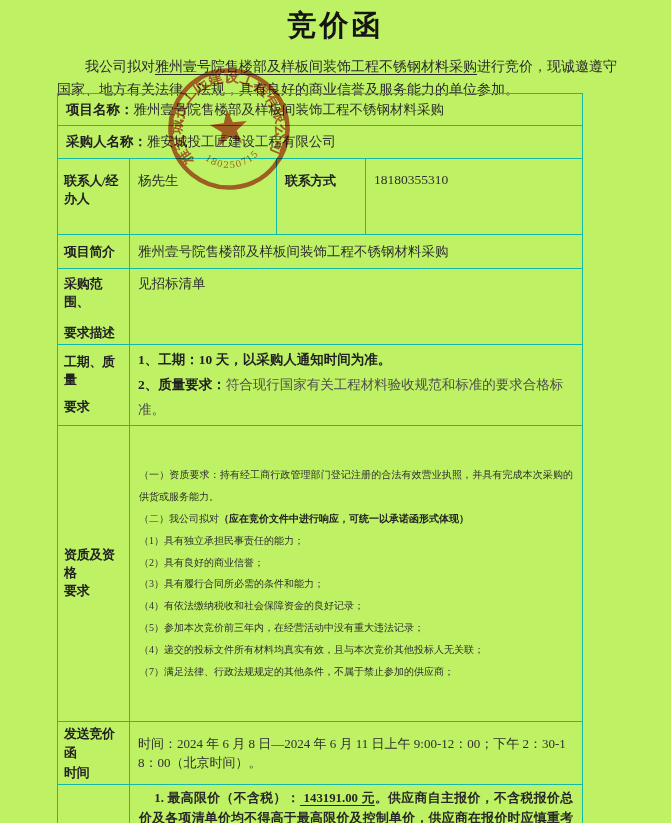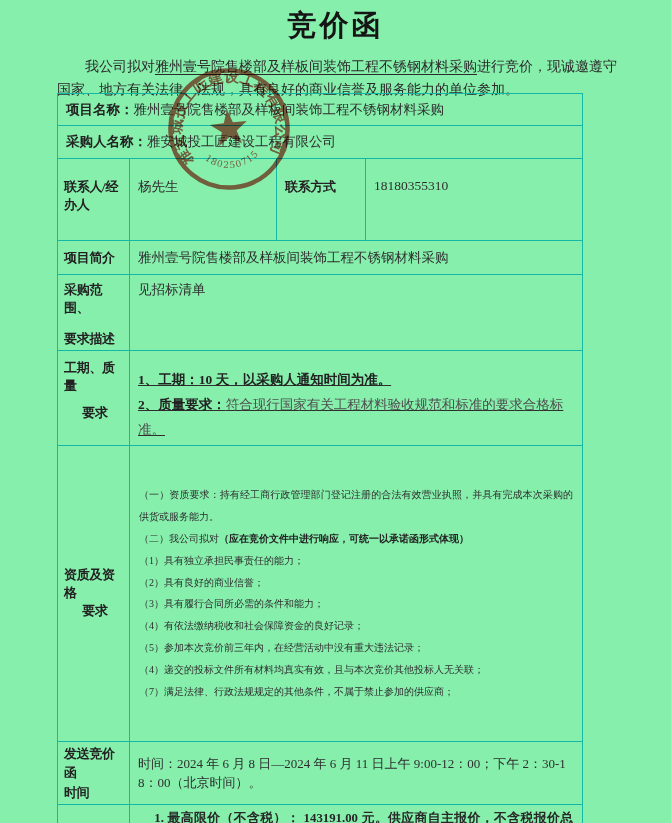--- a/index.html
+++ b/index.html
@@ -1,19 +1,19 @@
 <!DOCTYPE html>
 <html><head>
 <meta charset="utf-8">
 <style>
   html,body { margin:0; padding:0; }
   body { width:671px; height:823px; background:#fdfdfc; }
   .page {
     position:relative; width:671px; height:823px; overflow:hidden;
-    background:#86efac; color:#2e2e2e;
+    background:#bef264; color:#2e2e2e;
     font-family:"Liberation Serif","DejaVu Serif",serif;
   }
   .title {
     margin:0; padding-top:6px; text-align:center;
     font-size:29px; font-weight:700; letter-spacing:3px; color:#151515;
   }
   .intro {
     margin:9px 54px 0 57px; font-size:14px; line-height:1.66;
     text-align:justify; text-indent:2em; color:#2b2b2b;
   }
@@ -25,27 +25,27 @@
   .doc td, .doc th {
     border:1px solid #14b8a6; padding:2px 8px;
     font-size:13.5px; vertical-align:middle;
     word-break:break-all; overflow:hidden;
   }
   .doc th {
     text-align:left; font-weight:700; padding:2px 3px 2px 6px;
     font-size:13px; letter-spacing:-0.3px; color:#222;
   }
   .lbl-line { display:block; }
-  .lbl-center { display:block; text-align:center; }
+  .lbl-center { display:block; }
   tr.r1 td { height:27px; }
   tr.r2 td { height:28px; }
-  tr.r3 td, tr.r3 th { height:60px; vertical-align:top; padding-top:19px;margin-left:10px; }
+  tr.r3 td, tr.r3 th { height:60px; vertical-align:top; padding-top:13px;margin-left:10px; }
   tr.r4 td, tr.r4 th { height:29px; }
   tr.r5 td, tr.r5 th { height:57px; vertical-align:top; padding-top:6px; }
-  tr.r6 td { height:56px; vertical-align:top; padding-top:17px; line-height:1.85;text-decoration:underline; }
+  tr.r6 td { height:56px; vertical-align:top; padding-top:3px; line-height:1.85; }
   tr.r6 th { vertical-align:top; padding-top:8px; }
   tr.r7 td { height:283px; font-size:10px; line-height:2.18; text-align:justify; padding:6px 9px; }
   tr.r8 td, tr.r8 th { height:33px; line-height:1.5; font-size:13px; }
   tr.r9 td { height:137px; vertical-align:top; padding:4px 9px; }
   tr.r9 th { vertical-align:middle; }
   .inline-label { font-weight:700; color:#222; }
   .muted { color:#4e4e4e; }
   .qline { text-align:justify; }
   .quote-p {
     margin:0; text-indent:1.2em; text-align:justify;

